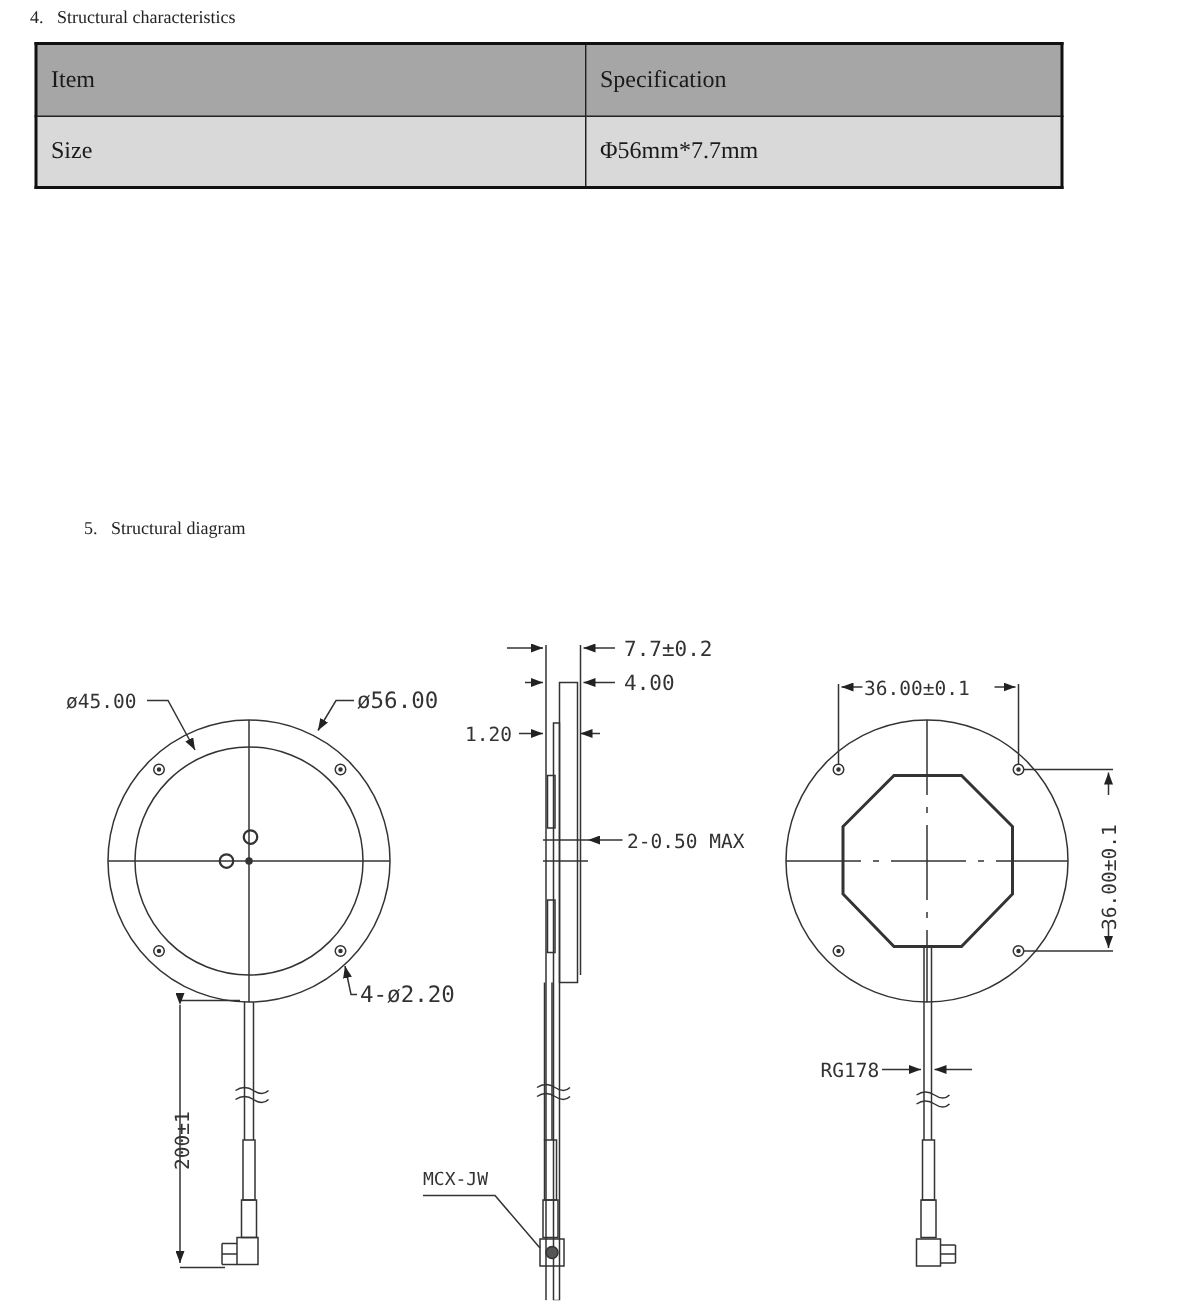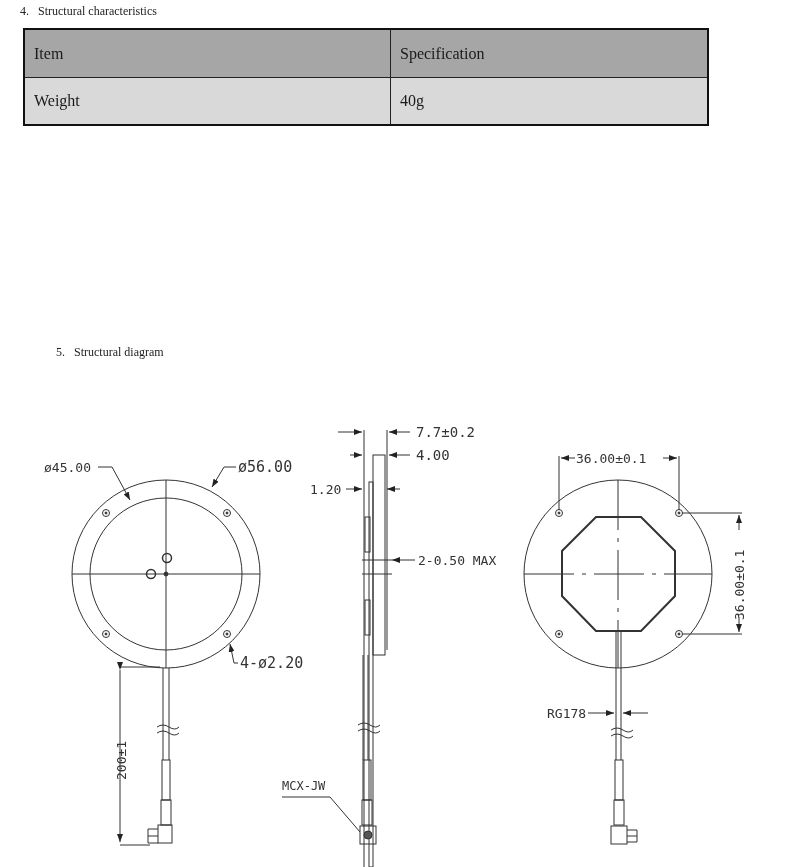--- a/index.html
+++ b/index.html
@@ -28,22 +28,22 @@
   <span>Structural characteristics</span>
 </div>
 
 <table class="spec">
   <tbody>
       <tr class="hdr">
     <td class="c1">Item</td>
     <td>Specification</td>
   </tr>
   <tr class="row">
-    <td class="c1">Weight</td>
-    <td>40g</td>
+    <td class="c1">Size</td>
+    <td>Φ56mm*7.7mm</td>
   </tr>
 </tbody>
   </table>
 
 <div id="h5" class="heading">
   <span class="num">5.</span>
   <span>Structural diagram</span>
 </div>
 
 <svg class="drawing" width="800" height="467" viewBox="0 400 800 467" stroke="#333" fill="none" stroke-width="1">

